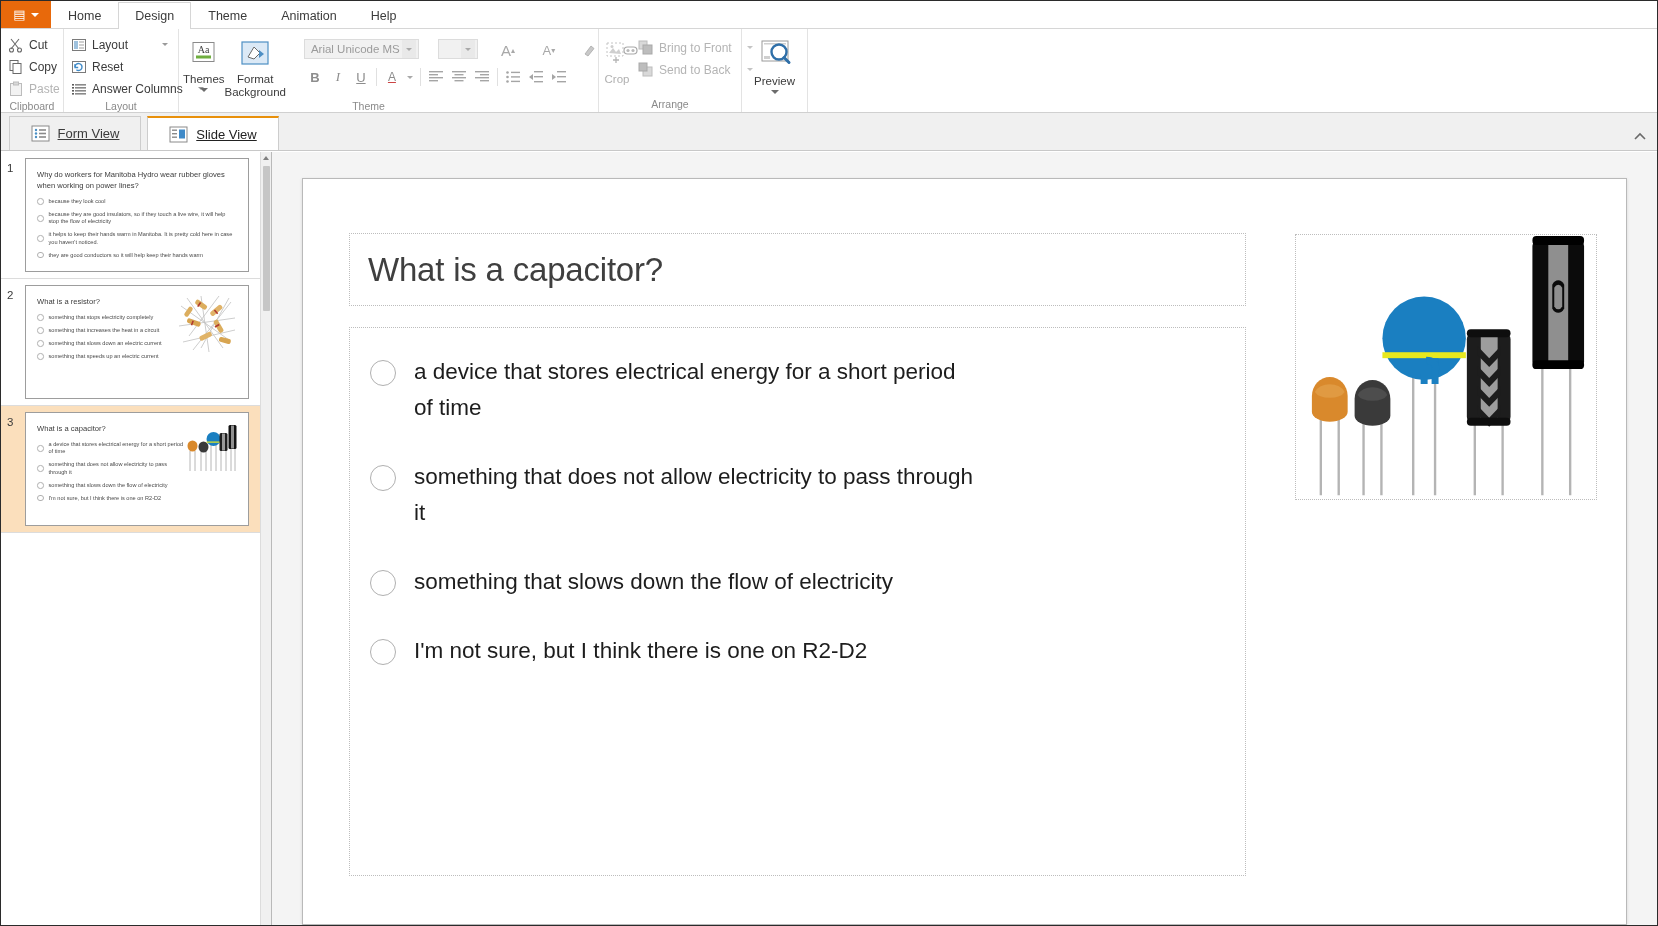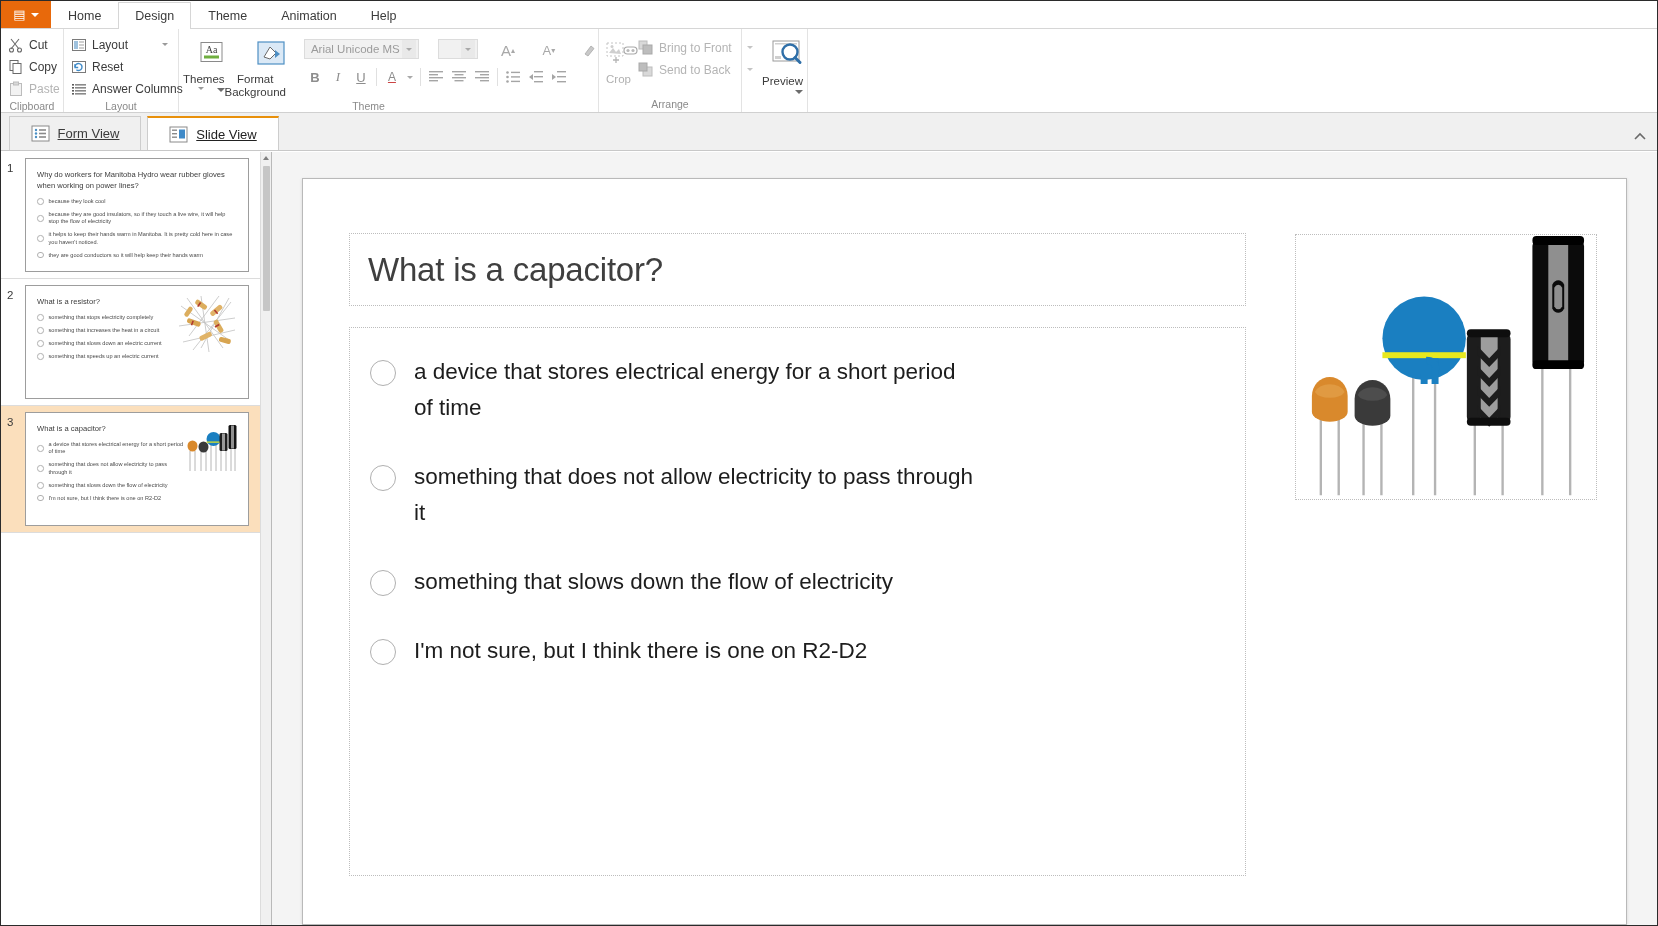--- a/index.html
+++ b/index.html
@@ -86,21 +86,21 @@
     font-size: 12px; color: #3b3b3b;
     padding: 2px 6px 2px 3px;
     white-space: nowrap;
     height: 21px;
   }
   .ritem.dim { color: #b4b4b4; }
   .ritem .ico { width: 16px; height: 16px; flex: none; display:block; }
   .ritem .dd-wrap { margin-left:auto; padding-left:10px; display:flex; align-items:center; }
 
   .bigbtn {
-    display: flex; flex-direction: column; align-items: flex-end;
+    display: flex; flex-direction: column; align-items: center;
     justify-content: flex-start;
     width: 60px; padding-top: 3px;
     font-size: 11.5px; color: #3b3b3b; text-align: center;
     line-height: 13px;
   }
   .bigbtn.wide { width: 76px; }
   .bigbtn .bico { margin-bottom: 3px; }
   .bigbtn .caret-dn {
     width: 0; height: 0; margin-top: 2px;
     border-left: 4px solid transparent;

